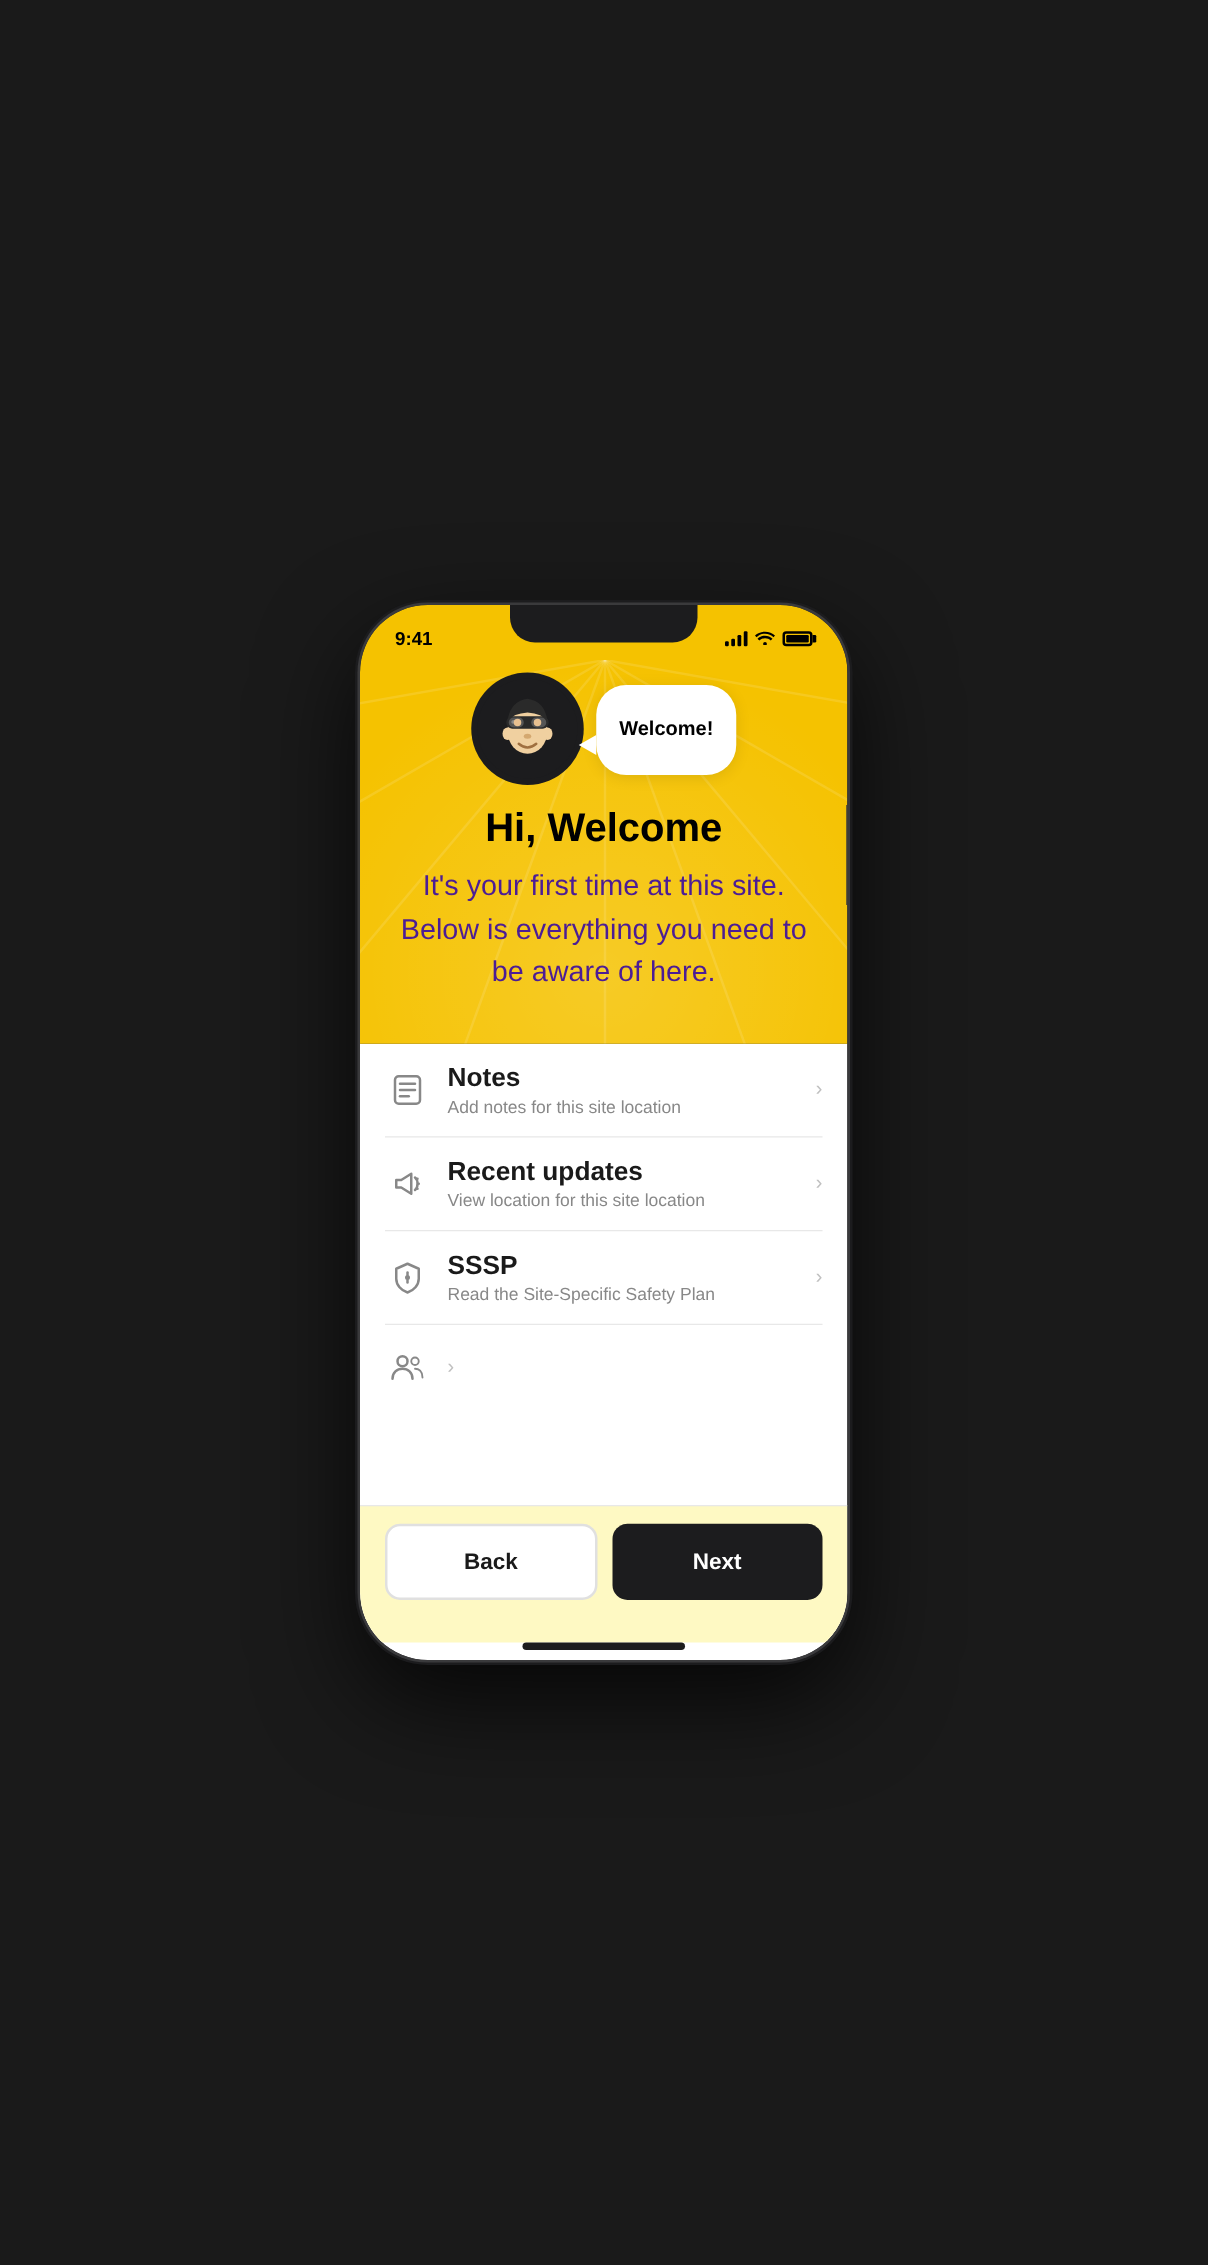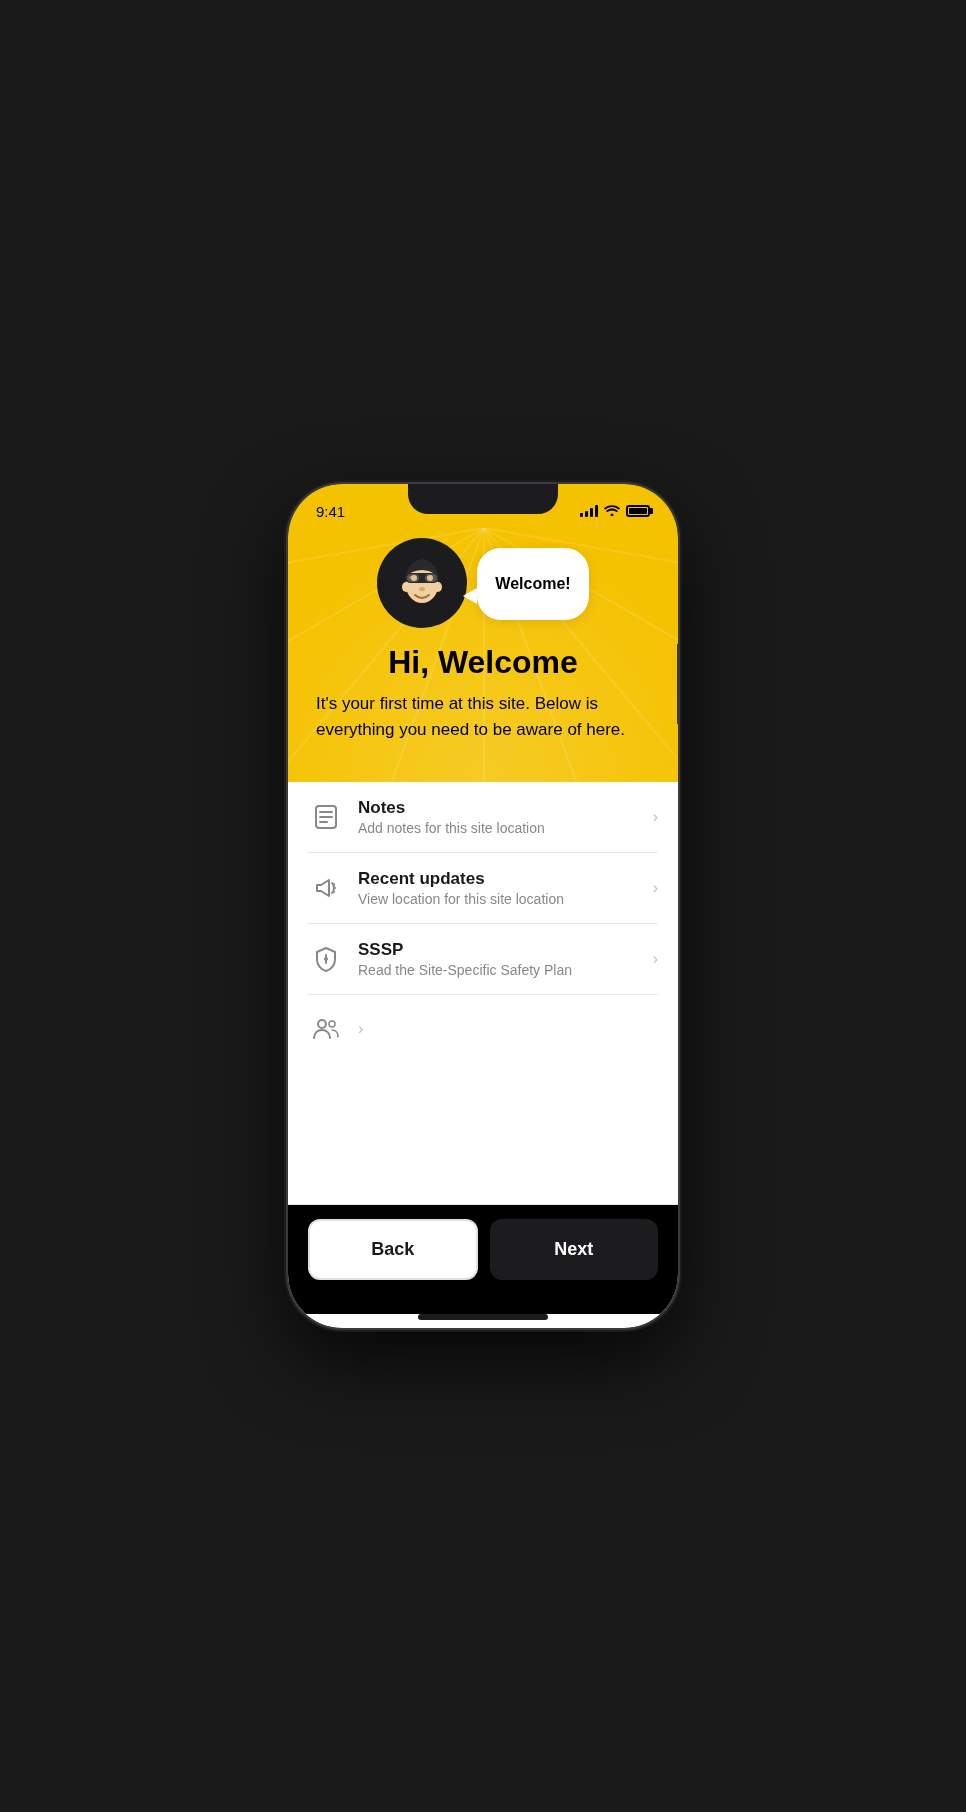--- a/index.html
+++ b/index.html
@@ -72,21 +72,21 @@
       align-items: center;
       padding: 14px 28px 4px 28px;
       background: #F5C200;
       position: relative;
       z-index: 10;
       height: 44px;
     }
 
     .status-time {
       font-size: 15px;
-      font-weight: 400;
+      font-weight: 700;
       color: #000;
     }
 
     .status-icons {
       display: flex;
       align-items: center;
       gap: 6px;
     }
 
     .signal-bars {
@@ -214,23 +214,23 @@
       font-size: 32px;
       font-weight: 800;
       color: #000;
       margin-bottom: 10px;
       text-align: center;
       position: relative;
       z-index: 1;
     }
 
     .greeting-subtitle {
-      font-size: 17px;
-      color: #000000;
-      text-align: left;
+      font-size: 23px;
+      color: #4c1d95;
+      text-align: center;
       line-height: 1.5;
       position: relative;
       z-index: 1;
     }
 
     
     .content-section {
       background: #fff;
       flex: 1;
       display: flex;
@@ -264,21 +264,21 @@
       justify-content: center;
       flex-shrink: 0;
       color: #888;
     }
 
     .menu-item-content {
       flex: 1;
     }
 
     .menu-item-title {
-      font-size: 17px;
+      font-size: 21px;
       font-weight: 700;
       color: #1a1a1a;
       margin-bottom: 2px;
     }
 
     .menu-item-subtitle {
       font-size: 14px;
       color: #888;
     }
 
@@ -286,21 +286,21 @@
       color: #c0c0c0;
       font-size: 16px;
       flex-shrink: 0;
     }
 
     
     .bottom-actions {
       display: flex;
       gap: 12px;
       padding: 14px 20px 34px 20px;
-      background: #000000;
+      background: #fef9c3;
       border-top: 1px solid #e8e8e8;
     }
 
     .btn-back {
       flex: 1;
       padding: 18px;
       border: 2px solid #e0e0e0;
       border-radius: 12px;
       background: #fff;
       font-size: 18px;

